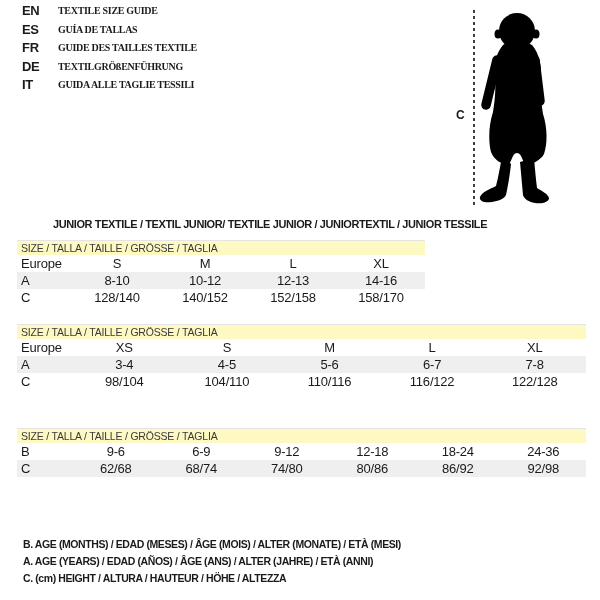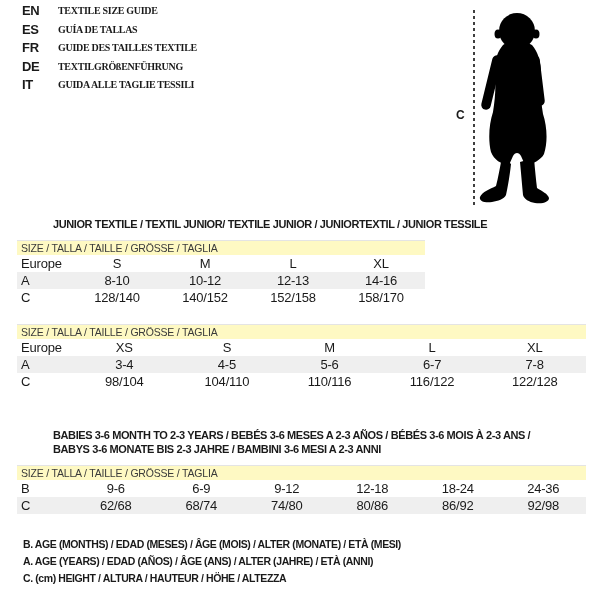--- a/index.html
+++ b/index.html
@@ -156,24 +156,20 @@
             <td>104/110</td>
             <td>110/116</td>
             <td>116/122</td>
             <td>122/128</td>
           </tr>
         </tbody>
     </table>
   </section>
 
   <section class="tbl s3">
-    <div class="tbl-title">
-      <div class="tline">BABIES 3-6 MONTH TO 2-3 YEARS / BEBÉS 3-6 MESES A 2-3 AÑOS / BÉBÉS 3-6 MOIS À 2-3 ANS /</div>
-      <div class="tline">BABYS 3-6 MONATE BIS 2-3 JAHRE / BAMBINI 3-6 MESI A 2-3 ANNI</div>
-    </div>
     <div class="size-bar">
       <span>SIZE / TALLA / TAILLE / GRÖSSE / TAGLIA</span>
     </div>
     <table class="size-table">
       <colgroup>
           <col class="label-col">
           <col span="6">
         </colgroup>
       <tbody>
           <tr>

